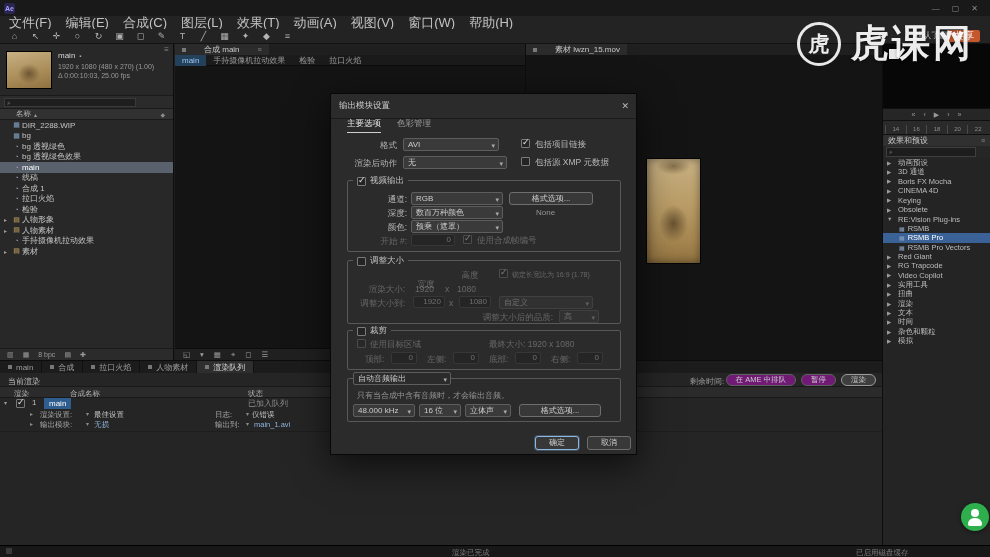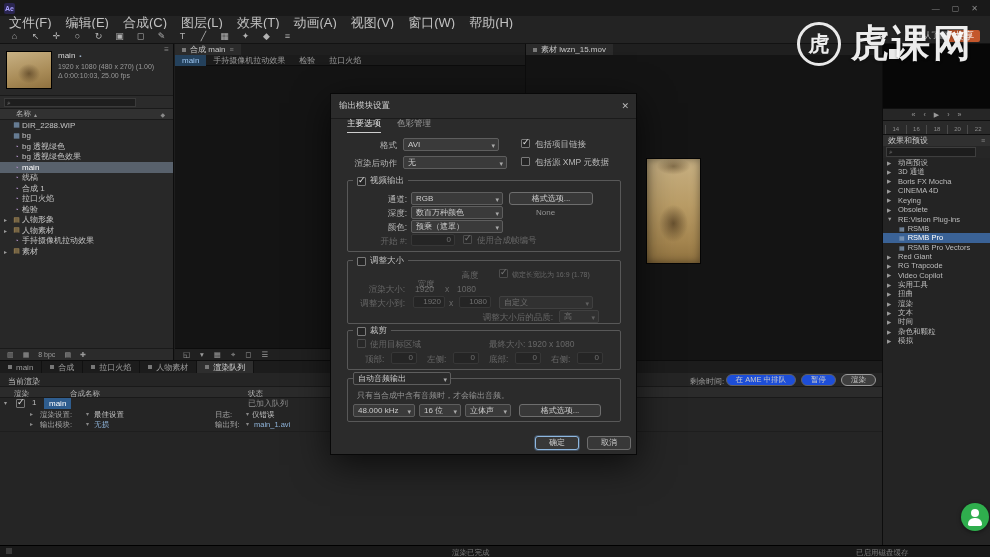--- a/index.html
+++ b/index.html
@@ -45,21 +45,21 @@
 .pp-row.selected{background:#58616c;color:#fff}
 .pp-row .arr{width:7px;font-size:6px;color:#999;flex:none}
 .pg{width:11px;font-size:7px;text-align:center;flex:none;color:#8d8d8d}
 .pg.folder{color:#b9985c}.pg.comp{color:#a98bbf}.pg.footage{color:#7f9dbd}
 .pp-footer{position:absolute;left:0;bottom:0;width:100%;height:12px;background:#2b2b2b;border-top:1px solid #1a1a1a;display:flex;align-items:center;gap:9px;padding:0 7px;font-size:7px;color:#9a9a9a}
 
 
 .comp-panel{position:absolute;left:175px;top:44px;width:350px;height:316px;background:#141414}
 .footage-panel{position:absolute;left:525px;top:44px;width:357px;height:316px;background:#141414;border-left:1px solid #0d0d0d}
 .vtab-row{height:11px;background:#1f1f1f;display:flex}
-.vtab{background:#2b2b2b;display:flex;align-items:center;gap:4px;padding:0 7px;font-size:8px;color:#c8c8c8;white-space:nowrap}
+.vtab{background:#2b2b2b;display:flex;align-items:center;gap:18px;padding:0 7px;font-size:8px;color:#c8c8c8;white-space:nowrap}
 .vdot{width:4px;height:4px;background:#7a7a7a;flex:none}
 .pm{color:#888;font-size:7px}
 .mini-tabs{height:11px;background:#1b1b1b;display:flex;align-items:center;border-bottom:1px solid #0c0c0c}
 .mini-tab{font-size:8px;color:#9a9a9a;padding:0 7px;height:11px;line-height:11px;white-space:nowrap}
 .mini-tab.active{background:#24415c;color:#9cc6f2}
 .comp-bottom{position:absolute;left:0;bottom:0;width:100%;height:12px;background:#202020;border-top:1px solid #0c0c0c;display:flex;align-items:center;gap:10px;padding:0 8px;font-size:7.5px;color:#9a9a9a}
 .lantern{position:absolute;left:120px;top:114px;width:55px;height:106px;border:1px solid #050505;
   background:radial-gradient(ellipse 20px 26px at 50% 62%,rgba(56,38,18,.6),rgba(56,38,18,0) 72%),
   radial-gradient(ellipse 24px 12px at 50% 7%,rgba(70,50,25,.5),rgba(70,50,25,0) 70%),
   linear-gradient(178deg,#c8b184,#b99c66 45%,#a4854f 80%,#8f713f);
@@ -84,21 +84,21 @@
 
 
 .bottom-panel{position:absolute;left:0;top:360px;width:882px;height:185px;background:#252525;border-top:1px solid #0d0d0d}
 .bt-tabs{height:12px;background:#1c1c1c;display:flex}
 .bt-tab{display:flex;align-items:center;gap:4px;padding:0 8px;font-size:8px;color:#9c9c9c;border-right:1px solid #111;white-space:nowrap}
 .bt-tab.active{background:#2e2e2e;color:#ddd}
 .dot2{width:4px;height:4px;background:#777;flex:none}
 .rq-current{position:relative;height:14px;border-bottom:1px solid #191919;font-size:8px;color:#bdbdbd}
 .rq-pos{position:absolute;top:3px;white-space:nowrap}
 .rq-buttons{position:absolute;right:6px;top:1px;display:flex;gap:5px}
-.q-btn{height:12px;line-height:10px;padding:0 9px;border:1px solid #606060;border-radius:6px;font-size:7.5px;color:#c9c9c9;background:#1d4ed8;white-space:nowrap}
+.q-btn{height:12px;line-height:10px;padding:0 9px;border:1px solid #606060;border-radius:6px;font-size:7.5px;color:#c9c9c9;background:#701a75;white-space:nowrap}
 .q-btn.primary{border-color:#9a9a9a;background:#3e3e3e}
 .rq-header{position:relative;height:11px;background:#2b2b2b;border-bottom:1px solid #191919;font-size:7.5px;color:#b2b2b2}
 .rq-header span{position:absolute;top:2px}
 .rq-row{position:relative;height:11px;font-size:8px;color:#bdbdbd}
 .rq-row .abs{position:absolute}
 .chip-name{position:absolute;left:44px;top:0;background:#2f5d8e;color:#fff;padding:0 5px;line-height:11px;font-size:8px}
 .rq-detail{position:relative;height:10px;font-size:7.5px;color:#a8a8a8}
 .rq-detail span{position:absolute;top:1px;white-space:nowrap}
 .rq-detail .val{color:#c6c6c6}
 .rq-detail.link .val{color:#8fb4da}

